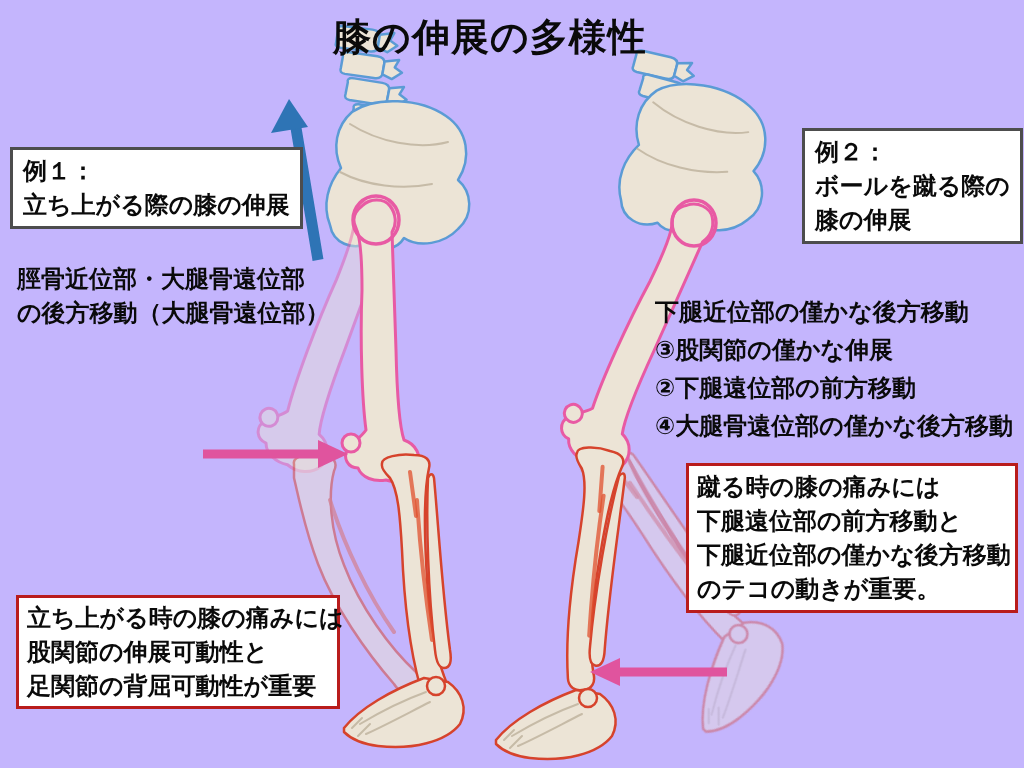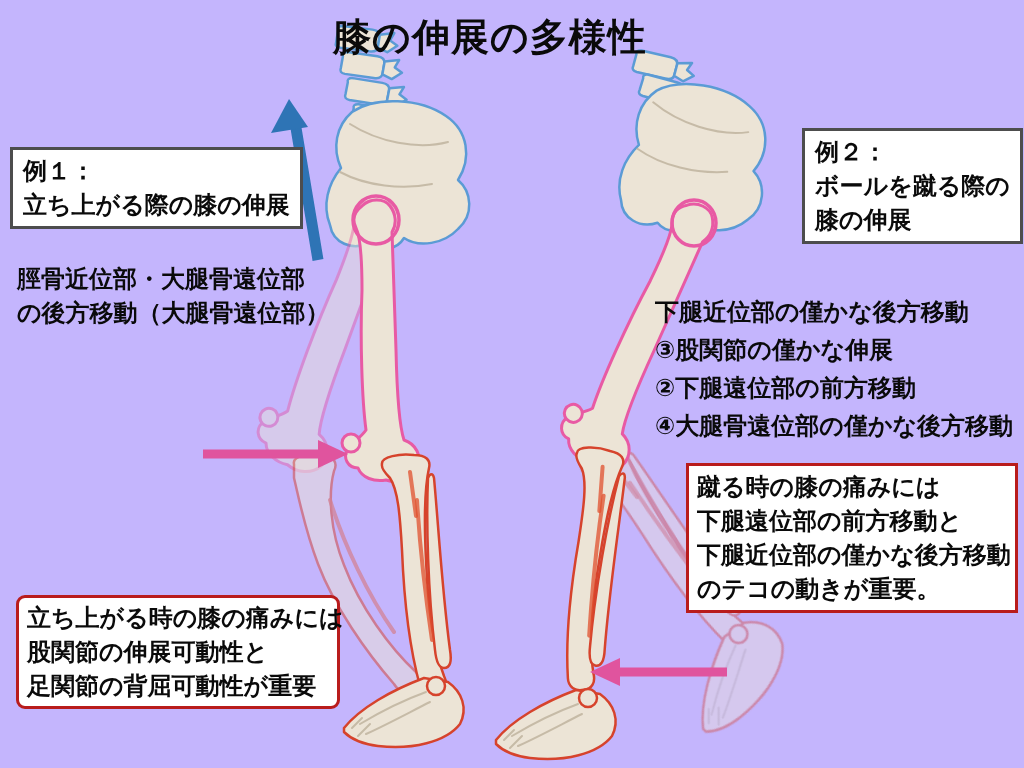--- a/index.html
+++ b/index.html
@@ -148,19 +148,19 @@
     <div class="line">④大腿骨遠位部の僅かな後方移動</div>
   </div>
 
   <div class="abs box box-red txt" style="left:686px;top:463px;width:332px;padding:4px 8px;">
     <div>蹴る時の膝の痛みには</div>
     <div>下腿遠位部の前方移動と</div>
     <div>下腿近位部の僅かな後方移動</div>
     <div>のテコの動きが重要。</div>
   </div>
 
-  <div class="abs box box-red txt" style="left:16px;top:595px;width:324px;padding:3px 8px;border-radius:9px;">
+  <div class="abs box box-red txt" style="left:16px;top:595px;width:324px;padding:3px 8px;">
     <div>立ち上がる時の膝の痛みには</div>
     <div>股関節の伸展可動性と</div>
     <div>足関節の背屈可動性が重要</div>
   </div>
 
 </div>
 
 </body></html>

